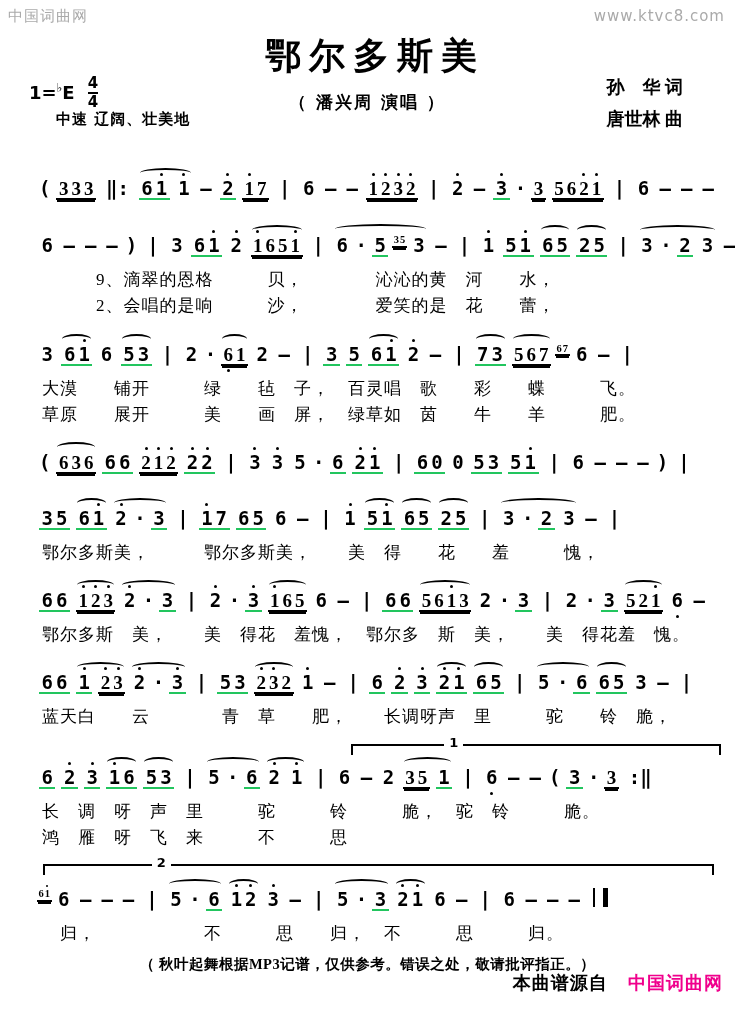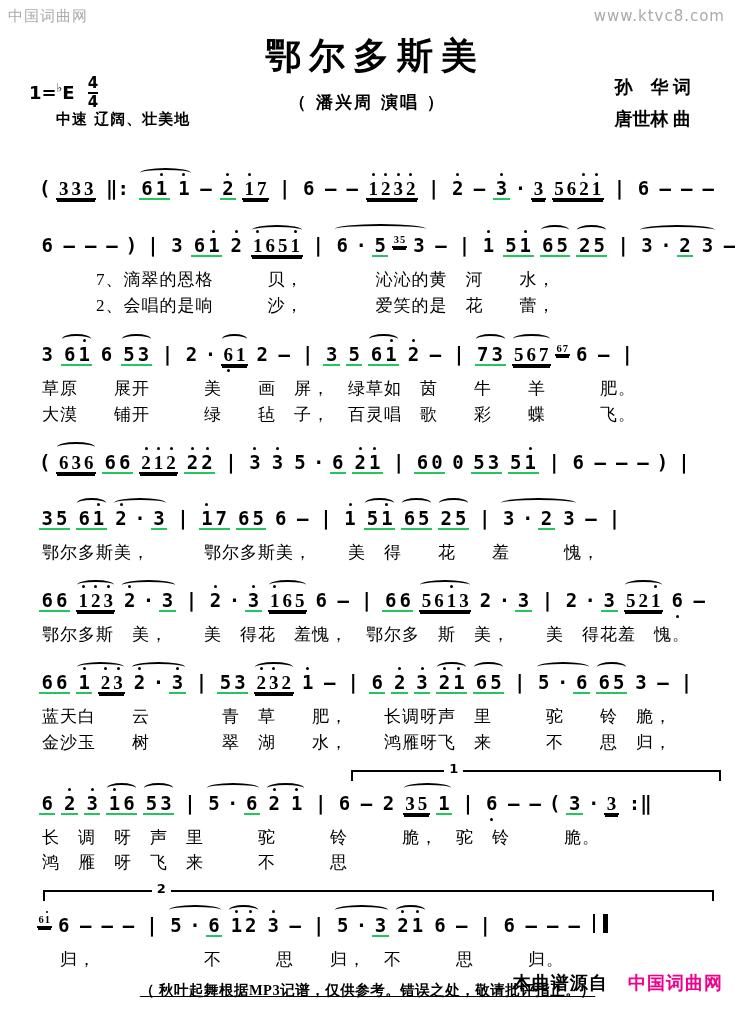--- a/index.html
+++ b/index.html
@@ -10,21 +10,21 @@
   
   .site-bar{display:flex;justify-content:space-between;padding:7px 10px 0 8px;}
   .site-bar span{font-size:15px;color:#aaa;letter-spacing:1px;}
   .masthead{position:relative;height:128px;}
   .title{
     text-align:center;font-size:36px;font-weight:bold;letter-spacing:8px;
     margin-top:6px;font-family:"DejaVu Sans",sans-serif;padding-left:15px;
   }
   .subtitle{text-align:center;font-size:17px;font-weight:bold;margin-top:10px;letter-spacing:2px;}
   .credits{
-    position:absolute;right:44px;top:40px;text-align:left;
+    position:absolute;right:52px;top:40px;text-align:left;
     font-family:"Liberation Serif",serif;font-size:18px;font-weight:bold;line-height:1.75;
   }
   .keysig{position:absolute;left:29px;top:44px;font-weight:bold;font-size:18px;}
   .keysig sup{font-size:12px;vertical-align:7px;}
   .meter{display:inline-block;vertical-align:-8px;text-align:center;margin-left:7px;line-height:1;}
   .meter b{display:block;font-size:15px;}
   .meter .fracline{display:block;height:1.5px;background:#000;margin:1px 0;}
   .tempo{position:absolute;left:56px;top:78px;font-weight:bold;font-size:15px;letter-spacing:1px;}
   
   #score{margin-top:2px;}
@@ -59,21 +59,21 @@
     border-left:2px solid #000;border-right:2px solid #000;}
   .volta-label{position:absolute;top:-10px;background:#fff;padding:0 5px;
     font-size:13px;font-weight:bold;font-family:"DejaVu Sans",sans-serif;}
   .lyric-line{
     font-family:"Liberation Serif",serif;font-size:17px;letter-spacing:1px;
     margin:3px 0 3px 42px;white-space:pre;line-height:1.35;
   }
   
   .footnote{
     text-align:center;font-family:"Liberation Serif",serif;font-weight:bold;
-    font-size:14.5px;margin-top:4px;letter-spacing:0.5px;text-decoration:underline;
+    font-size:14.5px;margin-top:4px;letter-spacing:0.5px;
   }
   .page-footer{position:absolute;right:12px;bottom:14px;font-size:18px;font-weight:bold;}
   .page-footer .src{color:#000;letter-spacing:1px;}
   .page-footer .brand{color:#f0008c;margin-left:14px;letter-spacing:1px;}
 </style>
 </head>
 <body>
 
 <div class="site-bar">
   <span>中国词曲网</span>
@@ -97,43 +97,42 @@
   </div>
   <div class="tempo">中速 辽阔、壮美地</div>
 </div>
 
 <div id="score">
     <div class="system">
       <div class="notation-row"><span class="tok paren">(</span><span class="tok grp u2"><span class="d">3</span><span class="d">3</span><span class="d">3</span></span><span class="tok bar">‖:</span><span class="arc"><span class="tok grp u1"><span class="d">6</span><span class="d hi">1</span></span><span class="tok grp"><span class="d hi">1</span></span></span><span class="tok dash">–</span><span class="tok grp u1"><span class="d hi">2</span></span><span class="tok grp u2"><span class="d hi">1</span><span class="d">7</span></span><span class="tok bar">|</span><span class="tok grp"><span class="d">6</span></span><span class="tok dash">–</span><span class="tok dash">–</span><span class="tok grp u2"><span class="d hi">1</span><span class="d hi">2</span><span class="d hi">3</span><span class="d hi">2</span></span><span class="tok bar">|</span><span class="tok grp"><span class="d hi">2</span></span><span class="tok dash">–</span><span class="tok grp u1"><span class="d hi">3</span></span><span class="tok dot">·</span><span class="tok grp u2"><span class="d">3</span></span><span class="tok grp u2"><span class="d">5</span><span class="d">6</span><span class="d hi">2</span><span class="d hi">1</span></span><span class="tok bar">|</span><span class="tok grp"><span class="d">6</span></span><span class="tok dash">–</span><span class="tok dash">–</span><span class="tok dash">–</span></div>
     </div>
     <div class="system">
       <div class="notation-row"><span class="tok grp"><span class="d">6</span></span><span class="tok dash">–</span><span class="tok dash">–</span><span class="tok dash">–</span><span class="tok paren">)</span><span class="tok bar">|</span><span class="tok grp"><span class="d">3</span></span><span class="tok grp u1"><span class="d">6</span><span class="d hi">1</span></span><span class="tok grp"><span class="d hi">2</span></span><span class="arc"><span class="tok grp u2"><span class="d hi">1</span><span class="d">6</span><span class="d">5</span><span class="d hi">1</span></span></span><span class="tok bar">|</span><span class="arc"><span class="tok grp"><span class="d">6</span></span><span class="tok dot">·</span><span class="tok grp u1"><span class="d">5</span></span><span class="tok grp grace u2"><span class="d">3</span><span class="d">5</span></span><span class="tok grp"><span class="d">3</span></span></span><span class="tok dash">–</span><span class="tok bar">|</span><span class="tok grp"><span class="d hi">1</span></span><span class="tok grp u1"><span class="d">5</span><span class="d hi">1</span></span><span class="arc"><span class="tok grp u1"><span class="d">6</span><span class="d">5</span></span></span><span class="arc"><span class="tok grp u1"><span class="d">2</span><span class="d">5</span></span></span><span class="tok bar">|</span><span class="arc"><span class="tok grp"><span class="d">3</span></span><span class="tok dot">·</span><span class="tok grp u1"><span class="d">2</span></span><span class="tok grp"><span class="d">3</span></span></span><span class="tok dash">–</span></div>
-      <div class="lyric-line">　　　7、滴翠的恩格　　　贝，　　　　沁沁的黄　河　　水，</div>
+      <div class="lyric-line">　　　9、滴翠的恩格　　　贝，　　　　沁沁的黄　河　　水，</div>
       <div class="lyric-line">　　　2、会唱的是响　　　沙，　　　　爱笑的是　花　　蕾，</div>
     </div>
     <div class="system">
       <div class="notation-row"><span class="tok grp"><span class="d">3</span></span><span class="arc"><span class="tok grp u1"><span class="d">6</span><span class="d hi">1</span></span></span><span class="tok grp"><span class="d">6</span></span><span class="arc"><span class="tok grp u1"><span class="d">5</span><span class="d">3</span></span></span><span class="tok bar">|</span><span class="tok grp"><span class="d">2</span></span><span class="tok dot">·</span><span class="arc"><span class="tok grp u2"><span class="d lo">6</span><span class="d">1</span></span></span><span class="tok grp"><span class="d">2</span></span><span class="tok dash">–</span><span class="tok bar">|</span><span class="tok grp u1"><span class="d">3</span></span><span class="tok grp u1"><span class="d">5</span></span><span class="arc"><span class="tok grp u1"><span class="d">6</span><span class="d hi">1</span></span></span><span class="tok grp"><span class="d hi">2</span></span><span class="tok dash">–</span><span class="tok bar">|</span><span class="arc"><span class="tok grp u1"><span class="d">7</span><span class="d">3</span></span></span><span class="arc"><span class="tok grp u2"><span class="d">5</span><span class="d">6</span><span class="d">7</span></span></span><span class="tok grp grace u2"><span class="d">6</span><span class="d">7</span></span><span class="tok grp"><span class="d">6</span></span><span class="tok dash">–</span><span class="tok bar">|</span></div>
+      <div class="lyric-line">大漠　　铺开　　　绿　　毡　子，　百灵唱　歌　　彩　　蝶　　　飞。</div>
       <div class="lyric-line">草原　　展开　　　美　　画　屏，　绿草如　茵　　牛　　羊　　　肥。</div>
-      <div class="lyric-line">大漠　　铺开　　　绿　　毡　子，　百灵唱　歌　　彩　　蝶　　　飞。</div>
     </div>
     <div class="system">
       <div class="notation-row"><span class="tok paren">(</span><span class="arc"><span class="tok grp u2"><span class="d">6</span><span class="d">3</span><span class="d">6</span></span></span><span class="tok grp u1"><span class="d">6</span><span class="d">6</span></span><span class="tok grp u2"><span class="d hi">2</span><span class="d hi">1</span><span class="d hi">2</span></span><span class="tok grp u1"><span class="d hi">2</span><span class="d hi">2</span></span><span class="tok bar">|</span><span class="tok grp"><span class="d hi">3</span></span><span class="tok grp"><span class="d hi">3</span></span><span class="tok grp"><span class="d">5</span></span><span class="tok dot">·</span><span class="tok grp u1"><span class="d">6</span></span><span class="tok grp u1"><span class="d hi">2</span><span class="d hi">1</span></span><span class="tok bar">|</span><span class="tok grp u1"><span class="d">6</span><span class="d">0</span></span><span class="tok grp">0</span><span class="tok grp u1"><span class="d">5</span><span class="d">3</span></span><span class="tok grp u1"><span class="d">5</span><span class="d hi">1</span></span><span class="tok bar">|</span><span class="tok grp"><span class="d">6</span></span><span class="tok dash">–</span><span class="tok dash">–</span><span class="tok dash">–</span><span class="tok paren">)</span><span class="tok bar">|</span></div>
     </div>
     <div class="system">
       <div class="notation-row"><span class="tok grp u1"><span class="d">3</span><span class="d">5</span></span><span class="arc"><span class="tok grp u1"><span class="d">6</span><span class="d hi">1</span></span></span><span class="arc"><span class="tok grp"><span class="d hi">2</span></span><span class="tok dot">·</span><span class="tok grp u1"><span class="d">3</span></span></span><span class="tok bar">|</span><span class="tok grp u1"><span class="d hi">1</span><span class="d">7</span></span><span class="tok grp u1"><span class="d">6</span><span class="d">5</span></span><span class="tok grp"><span class="d">6</span></span><span class="tok dash">–</span><span class="tok bar">|</span><span class="tok grp"><span class="d hi">1</span></span><span class="arc"><span class="tok grp u1"><span class="d">5</span><span class="d hi">1</span></span></span><span class="arc"><span class="tok grp u1"><span class="d">6</span><span class="d">5</span></span></span><span class="arc"><span class="tok grp u1"><span class="d">2</span><span class="d">5</span></span></span><span class="tok bar">|</span><span class="arc"><span class="tok grp"><span class="d">3</span></span><span class="tok dot">·</span><span class="tok grp u1"><span class="d">2</span></span><span class="tok grp"><span class="d">3</span></span></span><span class="tok dash">–</span><span class="tok bar">|</span></div>
       <div class="lyric-line">鄂尔多斯美，　　　鄂尔多斯美，　　美　得　　花　　羞　　　愧，</div>
     </div>
     <div class="system">
       <div class="notation-row"><span class="tok grp u1"><span class="d">6</span><span class="d">6</span></span><span class="arc"><span class="tok grp u2"><span class="d hi">1</span><span class="d hi">2</span><span class="d hi">3</span></span></span><span class="arc"><span class="tok grp"><span class="d hi">2</span></span><span class="tok dot">·</span><span class="tok grp u1"><span class="d">3</span></span></span><span class="tok bar">|</span><span class="tok grp"><span class="d hi">2</span></span><span class="tok dot">·</span><span class="tok grp u1"><span class="d hi">3</span></span><span class="arc"><span class="tok grp u2"><span class="d hi">1</span><span class="d">6</span><span class="d">5</span></span></span><span class="tok grp"><span class="d">6</span></span><span class="tok dash">–</span><span class="tok bar">|</span><span class="tok grp u1"><span class="d">6</span><span class="d">6</span></span><span class="arc"><span class="tok grp u2"><span class="d">5</span><span class="d">6</span><span class="d hi">1</span><span class="d">3</span></span></span><span class="tok grp"><span class="d">2</span></span><span class="tok dot">·</span><span class="tok grp u1"><span class="d">3</span></span><span class="tok bar">|</span><span class="tok grp"><span class="d">2</span></span><span class="tok dot">·</span><span class="tok grp u1"><span class="d">3</span></span><span class="arc"><span class="tok grp u2"><span class="d">5</span><span class="d">2</span><span class="d hi">1</span></span></span><span class="tok grp"><span class="d lo">6</span></span><span class="tok dash">–</span></div>
       <div class="lyric-line">鄂尔多斯　美，　　美　得花　羞愧，　鄂尔多　斯　美，　　美　得花羞　愧。</div>
     </div>
     <div class="system">
       <div class="notation-row"><span class="tok grp u1"><span class="d">6</span><span class="d">6</span></span><span class="arc"><span class="tok grp u1"><span class="d hi">1</span></span><span class="tok grp u2"><span class="d hi">2</span><span class="d hi">3</span></span></span><span class="arc"><span class="tok grp"><span class="d hi">2</span></span><span class="tok dot">·</span><span class="tok grp u1"><span class="d hi">3</span></span></span><span class="tok bar">|</span><span class="tok grp u1"><span class="d">5</span><span class="d">3</span></span><span class="arc"><span class="tok grp u2"><span class="d hi">2</span><span class="d hi">3</span><span class="d">2</span></span></span><span class="tok grp"><span class="d hi">1</span></span><span class="tok dash">–</span><span class="tok bar">|</span><span class="tok grp u1"><span class="d">6</span></span><span class="tok grp u1"><span class="d hi">2</span></span><span class="tok grp u1"><span class="d hi">3</span></span><span class="arc"><span class="tok grp u1"><span class="d hi">2</span><span class="d hi">1</span></span></span><span class="arc"><span class="tok grp u1"><span class="d">6</span><span class="d">5</span></span></span><span class="tok bar">|</span><span class="arc"><span class="tok grp"><span class="d">5</span></span><span class="tok dot">·</span><span class="tok grp u1"><span class="d">6</span></span></span><span class="arc"><span class="tok grp u1"><span class="d">6</span><span class="d">5</span></span></span><span class="tok grp"><span class="d">3</span></span><span class="tok dash">–</span><span class="tok bar">|</span></div>
       <div class="lyric-line">蓝天白　　云　　　　青　草　　肥，　　长调呀声　里　　　驼　　铃　脆，</div>
-      <div class="lyric-line">金沙玉　　树　　　　翠　湖　　水，　　鸿雁呀飞　来　　　不　　思　归，</div>
     </div>
     <div class="system">
       <div class="notation-row volta-room"><div class="volta" style="left: 45%; right: 2%;">
           <span class="volta-label" style="left: 25%;">1</span>
         </div><span class="tok grp u1"><span class="d">6</span></span><span class="tok grp u1"><span class="d hi">2</span></span><span class="tok grp u1"><span class="d hi">3</span></span><span class="arc"><span class="tok grp u1"><span class="d hi">1</span><span class="d">6</span></span></span><span class="arc"><span class="tok grp u1"><span class="d">5</span><span class="d">3</span></span></span><span class="tok bar">|</span><span class="arc"><span class="tok grp"><span class="d">5</span></span><span class="tok dot">·</span><span class="tok grp u1"><span class="d">6</span></span></span><span class="arc"><span class="tok grp"><span class="d hi">2</span></span><span class="tok grp"><span class="d hi">1</span></span></span><span class="tok bar">|</span><span class="tok grp"><span class="d">6</span></span><span class="tok dash">–</span><span class="tok grp"><span class="d">2</span></span><span class="arc"><span class="tok grp u2"><span class="d">3</span><span class="d">5</span></span><span class="tok grp u1"><span class="d">1</span></span></span><span class="tok bar">|</span><span class="tok grp"><span class="d lo">6</span></span><span class="tok dash">–</span><span class="tok dash">–</span><span class="tok paren">(</span><span class="tok grp u1"><span class="d">3</span></span><span class="tok dot">·</span><span class="tok grp u2"><span class="d">3</span></span><span class="tok bar">:‖</span></div>
       <div class="lyric-line">长　调　呀　声　里　　　驼　　　铃　　　脆，　驼　铃　　　脆。</div>
       <div class="lyric-line">鸿　雁　呀　飞　来　　　不　　　思</div>
     </div>
     <div class="system">
       <div class="notation-row volta-room"><div class="volta" style="left: 1%; right: 3%;">

